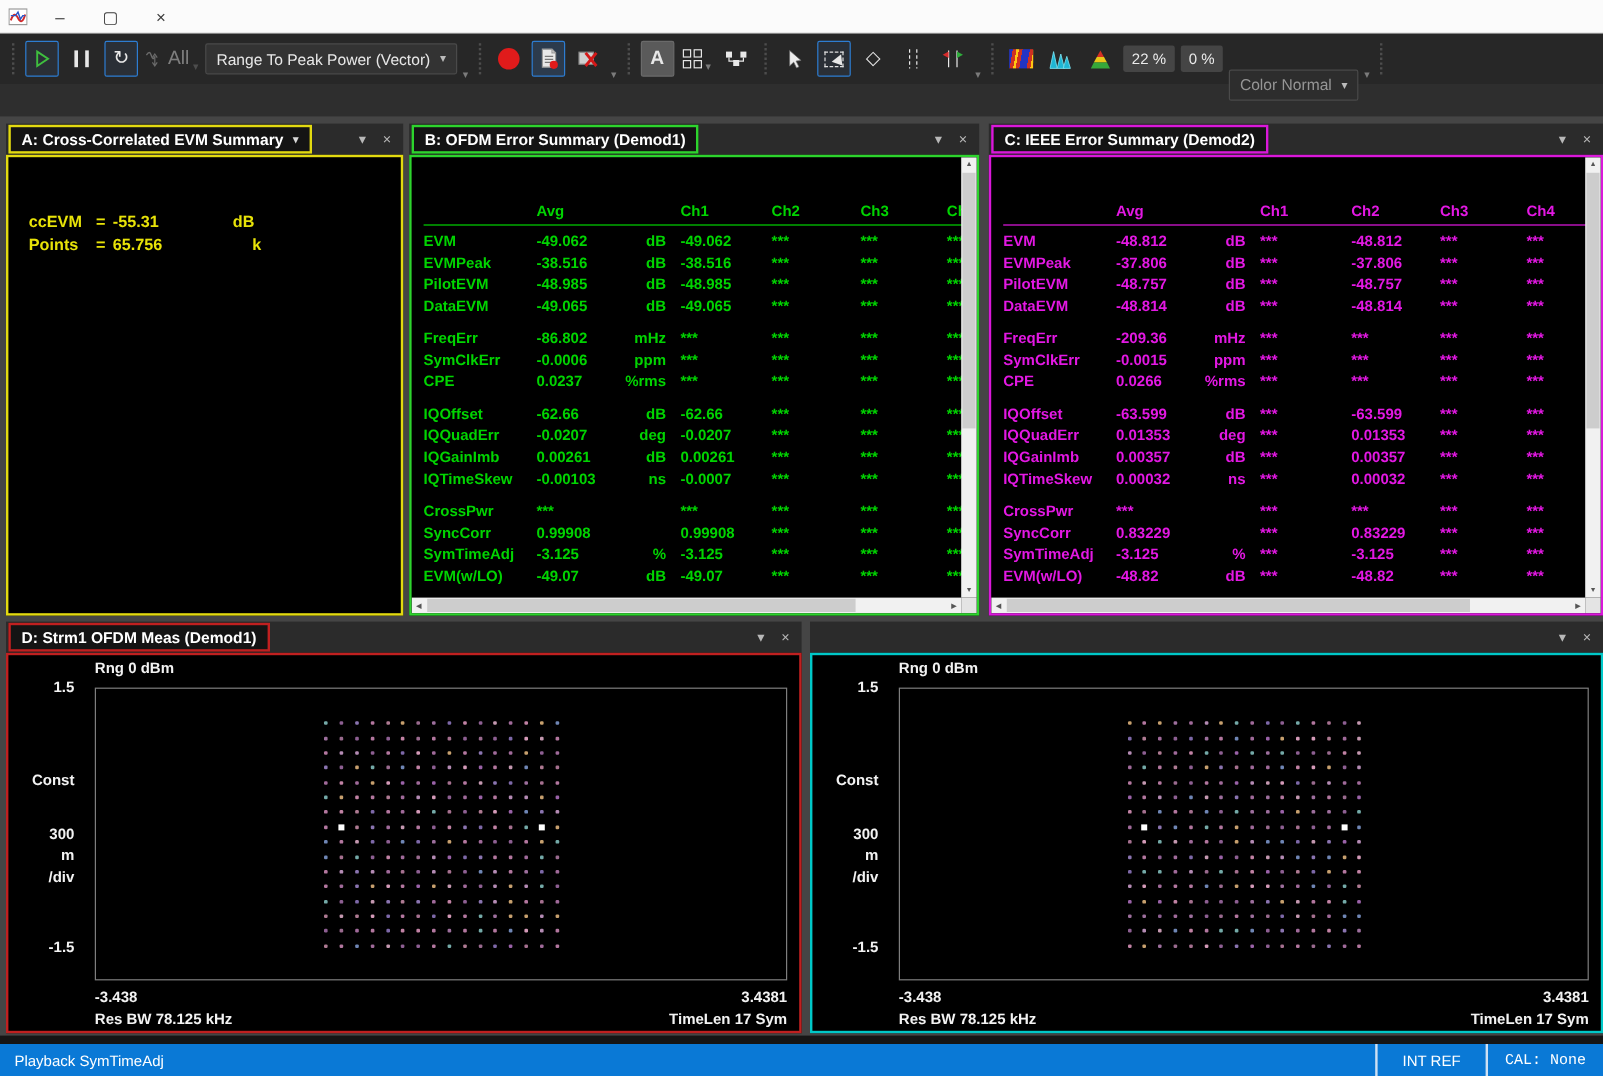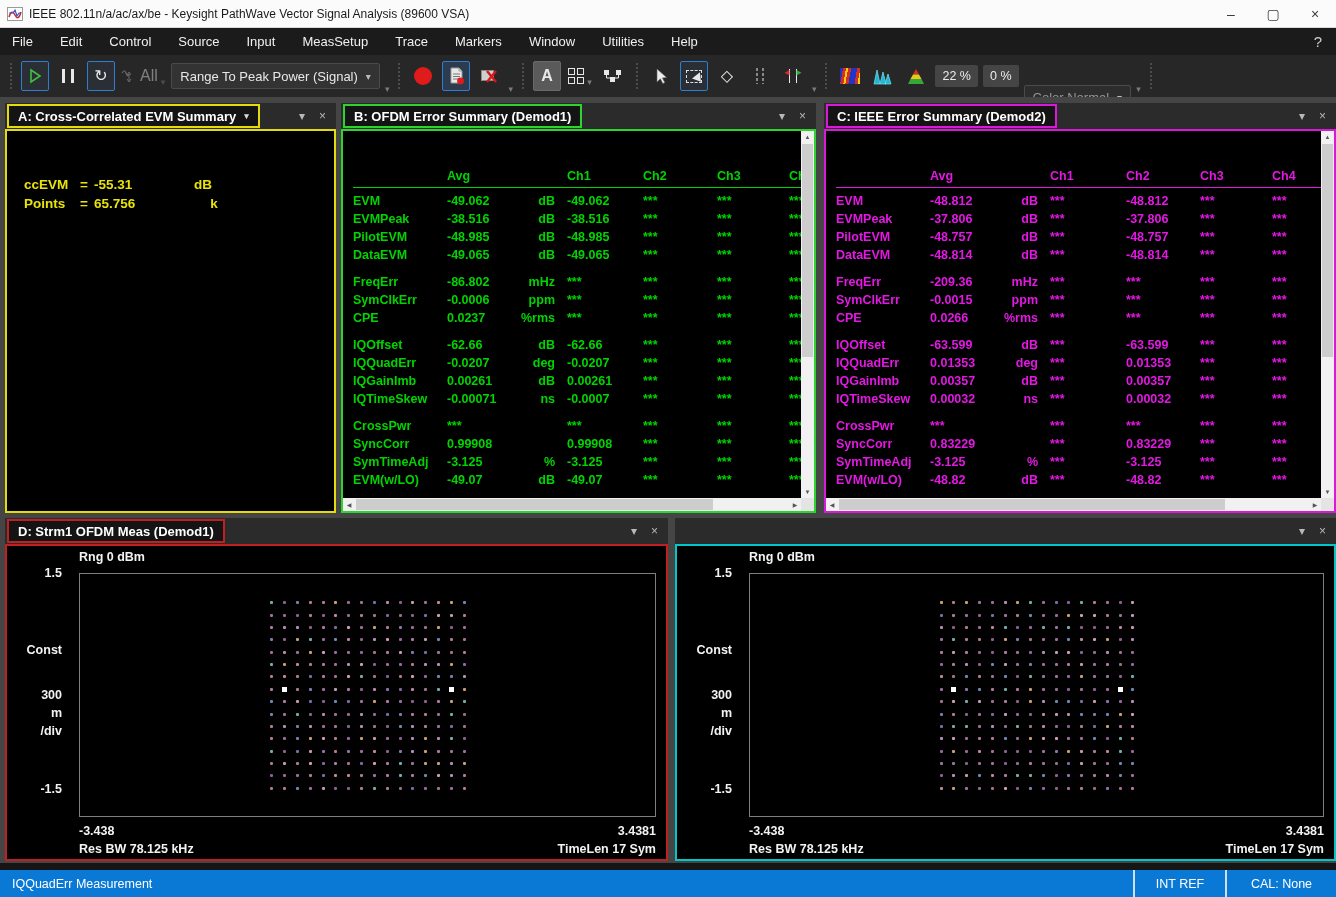--- a/index.html
+++ b/index.html
@@ -104,57 +104,40 @@
   .yscale div { line-height:18px; }
   .xrow { position:absolute; left:72px; right:10px; bottom:21px; display:flex; justify-content:space-between; }
   .brow { position:absolute; left:72px; right:10px; bottom:3px; display:flex; justify-content:space-between; }
 
   
   .statusbar { position:absolute; left:0; bottom:0; width:100%; height:27px; background:#0a79d6;
     display:flex; align-items:center; color:#fff; font-size:12.5px; }
   .sbleft { flex:1; padding-left:12px; }
   .sbcell { height:27px; display:flex; align-items:center; justify-content:center;
     border-left:2px solid #cfe0f3; }
-  .sbcell.ref { width:92px; } .sbcell.cal { width:111px; }
+  .sbcell.ref { width:92px; } .sbcell.cal { width:98px;font-family:Liberation Mono, monospace; }
 </style>
 </head>
 <body>
 
 <div class="app">
 
   <div class="titlebar">
     <span class="appicon">
       <svg width="16" height="16" viewBox="0 0 16 16">
         <rect x="0.5" y="1.5" width="15" height="13" fill="#fff" stroke="#9a9a9a"></rect>
         <path d="M2 11 C4 5, 6 5, 8 9 S12 13, 14 6" fill="none" stroke="#d42a2a" stroke-width="1.6"></path>
         <path d="M2 7 L6 7 L8 4 L10 10 L12 7 L14 7" fill="none" stroke="#2a56c8" stroke-width="1.2"></path>
       </svg>
     </span>
-    <span class="titletext">IEEE 802.11n/a/ac/ax/be - Keysight PathWave Vector Signal Analysis (89600 VSA)</span>
     <span class="wctl">–</span>
     <span class="wctl">▢</span>
     <span class="wctl">×</span>
   </div>
 
-  <div class="menubar">
-    <div class="menuwrap">
-        <span class="menu-item">File</span>
-        <span class="menu-item">Edit</span>
-        <span class="menu-item">Control</span>
-        <span class="menu-item">Source</span>
-        <span class="menu-item">Input</span>
-        <span class="menu-item">MeasSetup</span>
-        <span class="menu-item">Trace</span>
-        <span class="menu-item">Markers</span>
-        <span class="menu-item">Window</span>
-        <span class="menu-item">Utilities</span>
-        <span class="menu-item">Help</span>
-      </div>
-    <span class="helpmark">?</span>
-  </div>
 
   <div class="toolbar">
     <span class="sep"></span>
     <div class="tbtn framed">
       <svg width="16" height="16" viewBox="0 0 16 16">
           <path d="M4 2 L13 8 L4 14 Z" fill="none" stroke="#3fbf3f" stroke-width="1.6"></path>
         </svg>
     </div>
     <div class="tbtn">
         <span class="pbar"></span>
@@ -165,21 +148,21 @@
     </div>
     <div class="tbtn disabled">
       <svg width="16" height="15" viewBox="0 0 16 15">
           <path d="M1 4 C3 1,4 1,5 4 S7 8,8 5" fill="none" stroke="#bbb" stroke-width="1.2"></path>
           <path d="M8 5 v7 M6 10 l2 3 2-3 M6 6 l2 -3 2 3" fill="none" stroke="#bbb" stroke-width="1"></path>
         </svg>
       <span>All</span>
       <span class="smalldd">▾</span>
     </div>
     <div class="combo">
-      <span>Range To Peak Power (Signal)</span>
+      <span>Range To Peak Power (Vector)</span>
       <span class="dd">▾</span>
     </div>
     <span class="smalldd">▾</span>
     <span class="sep"></span>
     <div class="tbtn">
         <span class="rec"></span>
       </div>
     <div class="tbtn active">
       <svg width="17" height="18" viewBox="0 0 17 18">
         <path d="M3 1 h8 l3 3 v12 h-11 Z" fill="#e8e8e8" stroke="#9a9a9a"></path>
@@ -412,21 +395,21 @@
               <span class="tn">IQGainImb</span>
               <span class="tv">0.00261</span>
               <span class="tu">dB</span>
               <span class="tc">0.00261</span>
               <span class="tc">***</span>
               <span class="tc">***</span>
               <span class="tc">***</span>
             </div>
             <div class="trow">
               <span class="tn">IQTimeSkew</span>
-              <span class="tv">-0.00071</span>
+              <span class="tv">-0.00103</span>
               <span class="tu">ns</span>
               <span class="tc">-0.0007</span>
               <span class="tc">***</span>
               <span class="tc">***</span>
               <span class="tc">***</span>
             </div>
             <div class="trow tgap">
               <span class="tn">CrossPwr</span>
               <span class="tv">***</span>
               <span class="tu"></span>
@@ -1220,18 +1203,18 @@
         <div class="brow">
           <span>Res BW 78.125 kHz</span>
           <span>TimeLen 17  Sym</span>
         </div>
       </div>
     </div>
 
   </div>
 
   <div class="statusbar">
-    <span class="sbleft">IQQuadErr Measurement</span>
+    <span class="sbleft">Playback SymTimeAdj</span>
     <span class="sbcell ref">INT REF</span>
     <span class="sbcell cal">CAL: None</span>
   </div>
 
 </div>
 
 </body></html>

